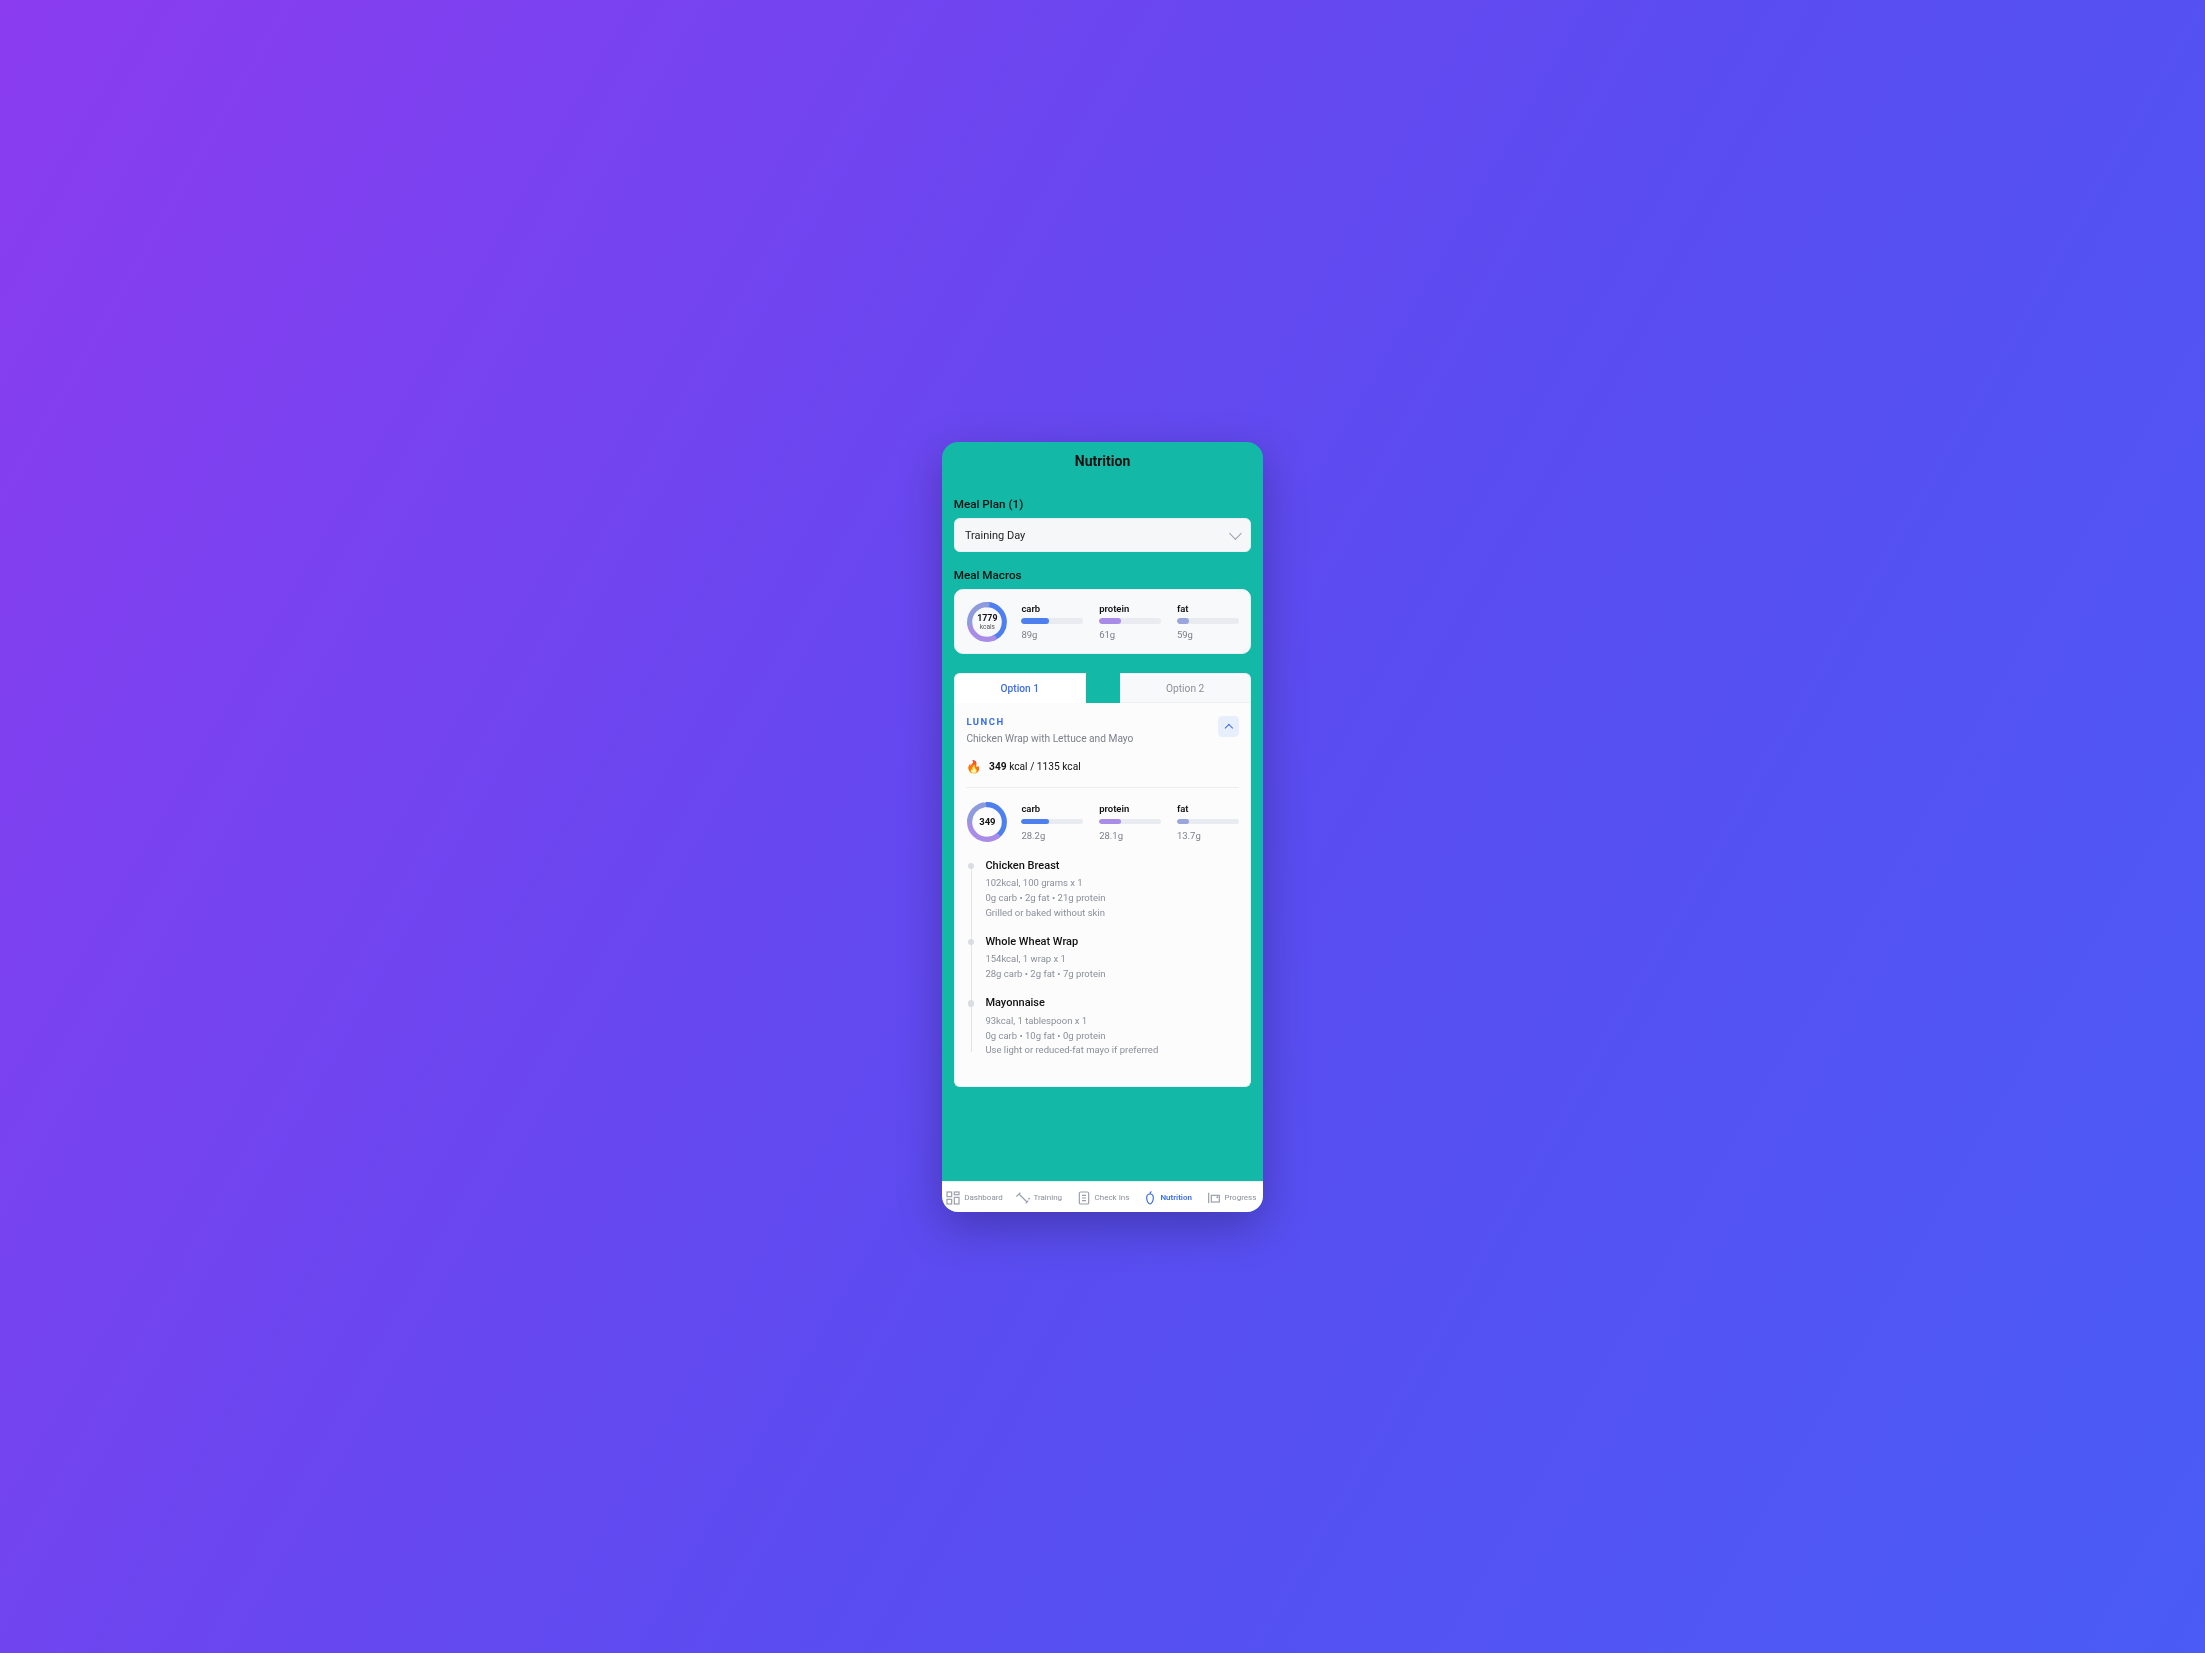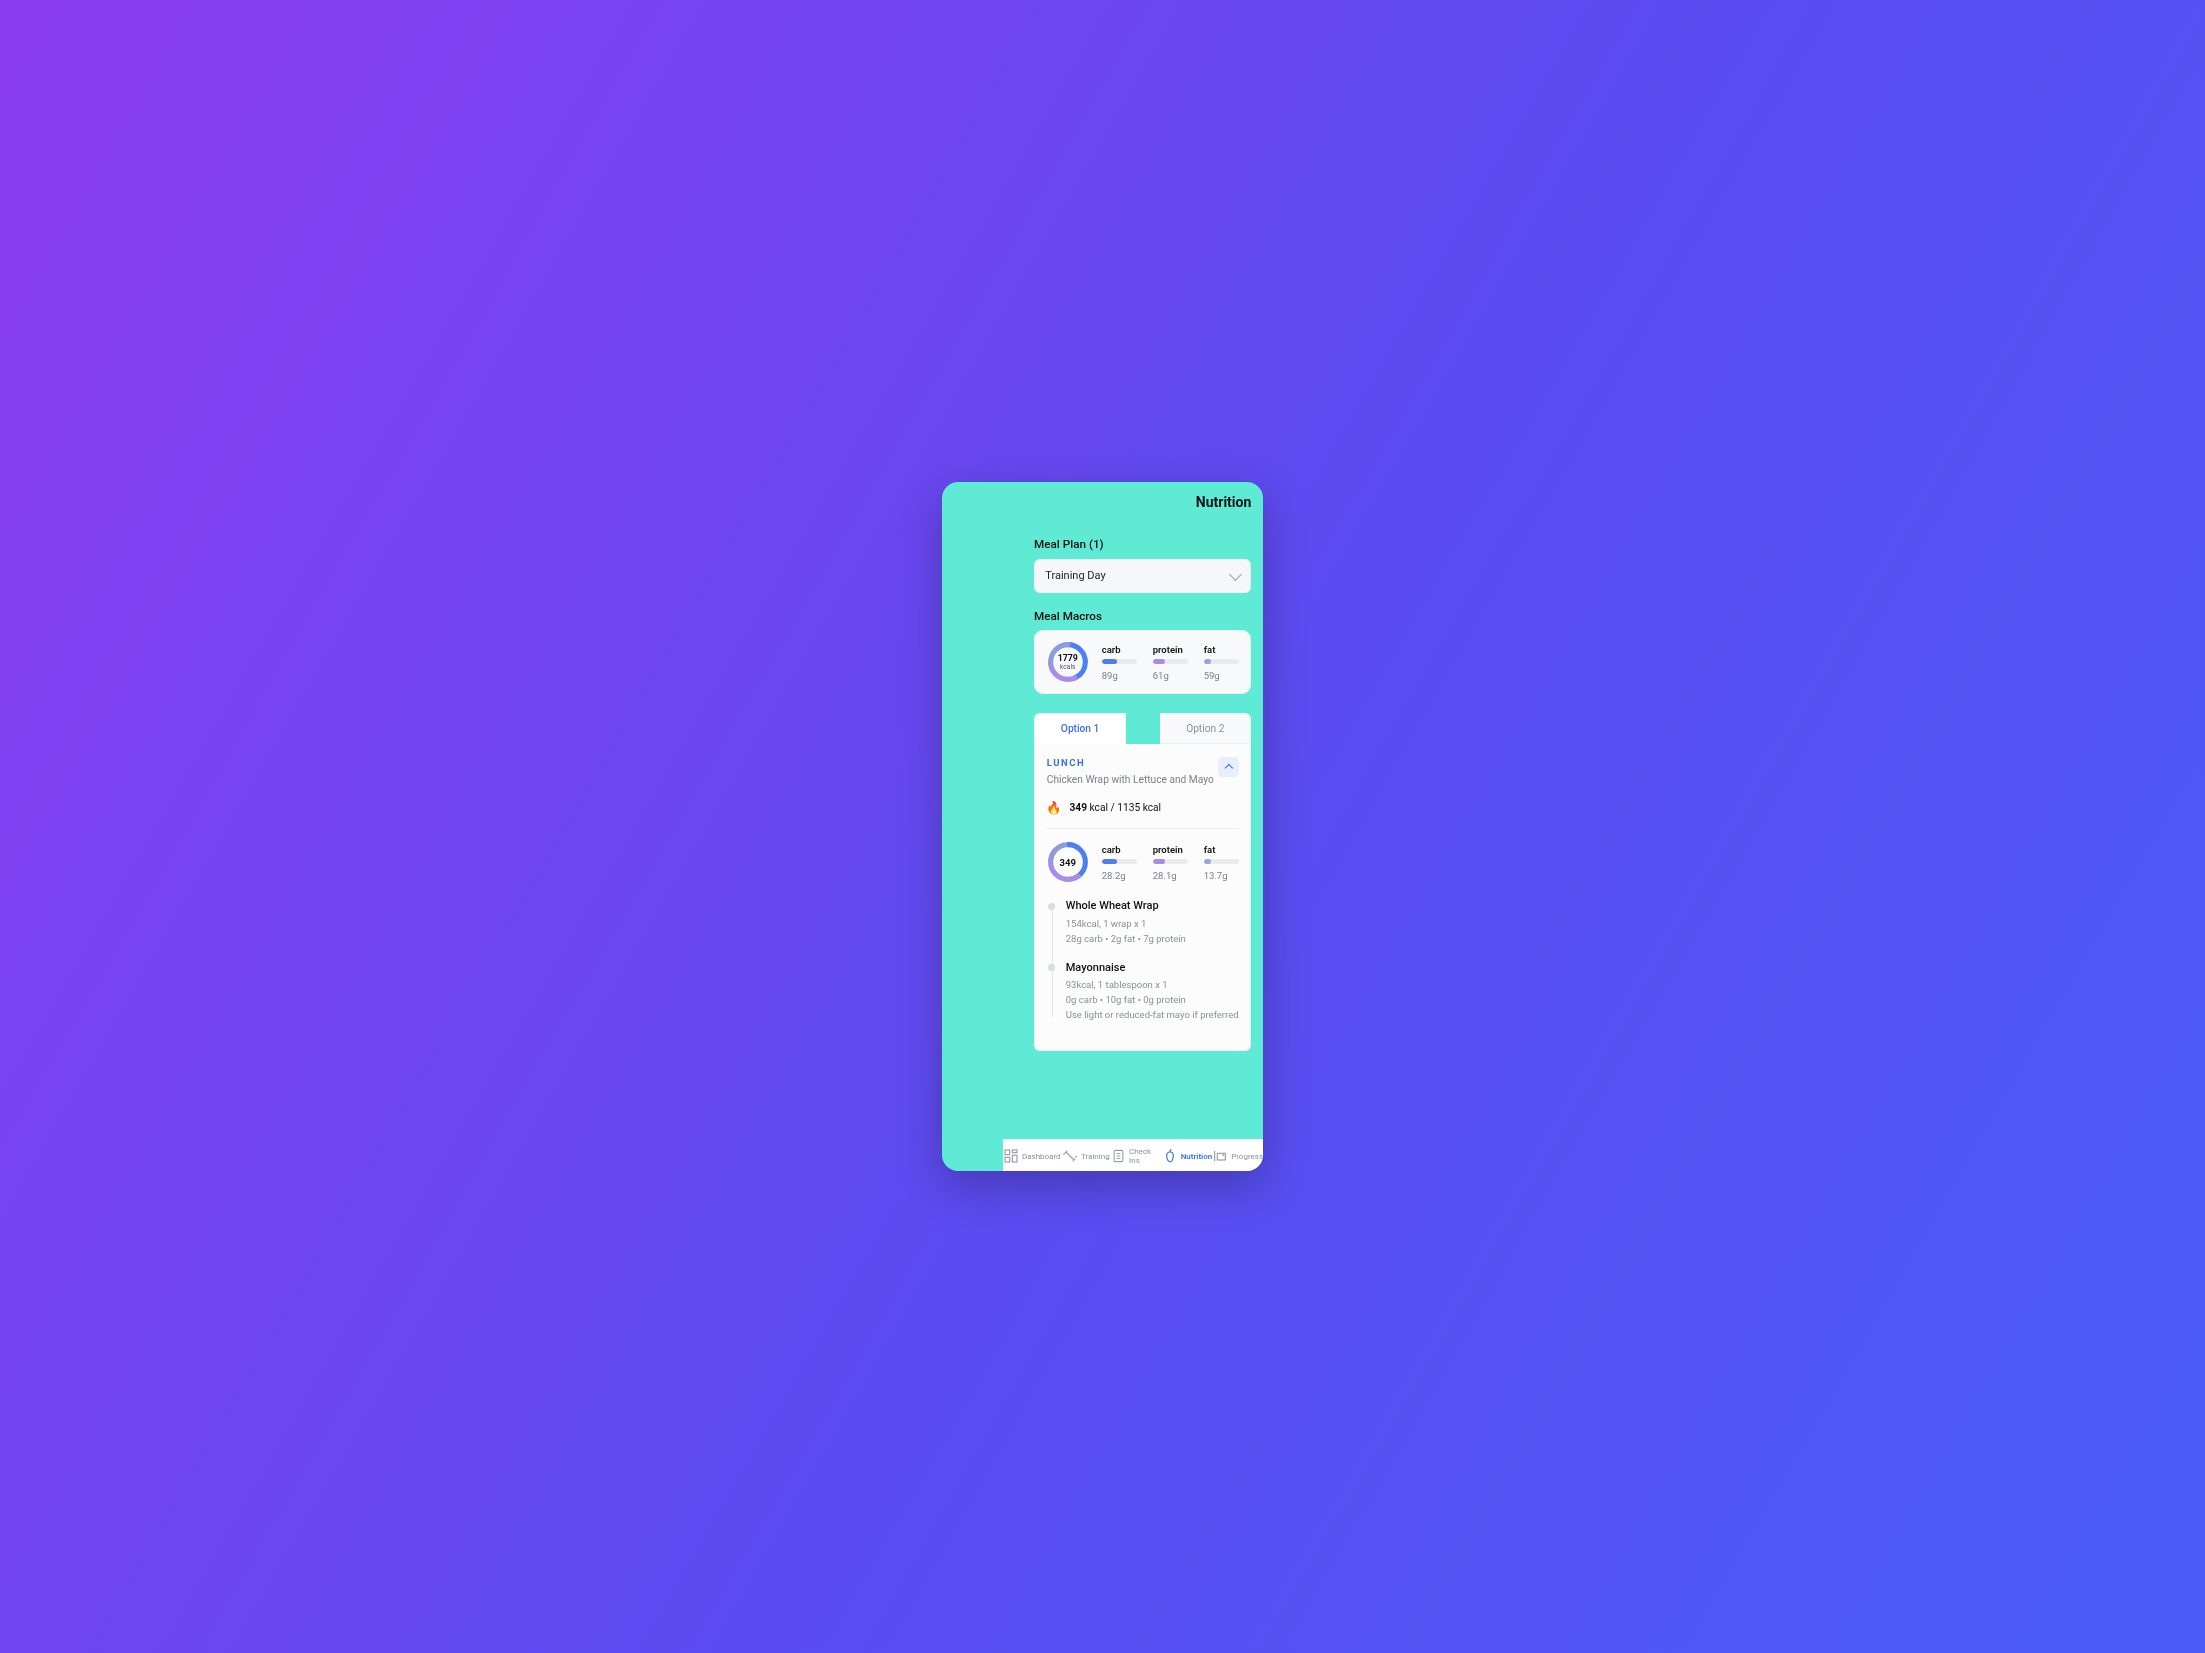--- a/index.html
+++ b/index.html
@@ -7,28 +7,27 @@
     font-family: -apple-system, BlinkMacSystemFont, "Segoe UI", Roboto, Helvetica, Arial, sans-serif;
     background: linear-gradient(120deg, #8b3cf0 0%, #5a4cf0 55%, #4a5cf5 100%);
     min-height: 100vh;
     display: flex;
     align-items: center;
     justify-content: center;
     padding: 22px 0;
   }
   .phone {
     width: 321px;
-    height: 689px;
-    background: #5eead4;
+    height: 770px;
+    background: #14b8a6;
     border-radius: 16px;
     box-shadow: 0 14.6px 44px rgba(0,0,0,0.25);
     display: flex;
     flex-direction: column;
     overflow: hidden;
-    align-items: flex-end;
   }
   .header {
     padding: 11.7px;
     text-align: center;
   }
   .header h1 {
     font-size: 14px;
     font-weight: 700;
     color: #111;
   }
@@ -342,20 +341,26 @@
             <div class="bar">
                 <div class="bar-fill bar-fat"></div>
               </div>
             <div class="amt">13.7g</div>
           </div>
         </div>
       </div>
 
       <div class="ingredients">
         <div class="ingredient">
+          <div class="ing-name">Chicken Breast</div>
+          <div class="ing-line">102kcal, 100 grams x 1</div>
+          <div class="ing-line">0g carb • 2g fat • 21g protein</div>
+          <div class="ing-line">Grilled or baked without skin</div>
+        </div>
+        <div class="ingredient">
           <div class="ing-name">Whole Wheat Wrap</div>
           <div class="ing-line">154kcal, 1 wrap x 1</div>
           <div class="ing-line">28g carb • 2g fat • 7g protein</div>
         </div>
         <div class="ingredient">
           <div class="ing-name">Mayonnaise</div>
           <div class="ing-line">93kcal, 1 tablespoon x 1</div>
           <div class="ing-line">0g carb • 10g fat • 0g protein</div>
           <div class="ing-line">Use light or reduced-fat mayo if preferred</div>
         </div>

